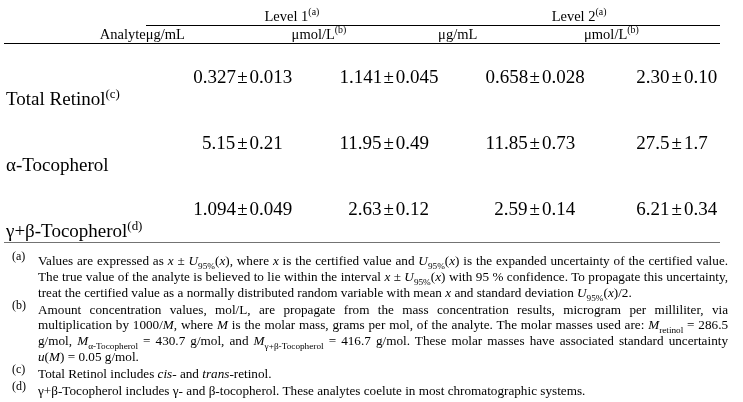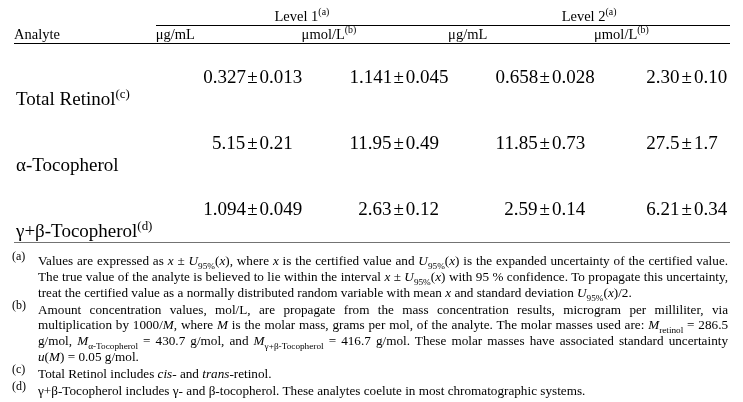--- a/index.html
+++ b/index.html
@@ -19,42 +19,42 @@
     width: 743px;
     height: 402px;
     padding: 0;
     box-sizing: border-box;
   }
 
   
   table.data {
     border-collapse: collapse;
     width: 716px;
-    margin: 8px 0 0 14px;
+    margin: 8px 0 0 4px;
     font-size: 14.5px;
   }
   table.data td, table.data th {
     padding: 0;
     font-weight: normal;
     vertical-align: bottom;
   }
   .lvl-head {
     text-align: center;
     font-size: 14.5px;
     padding-bottom: 2px;
   }
   .rule-level {
     border-bottom: 1px solid #000;
   }
   .unit-row td {
     text-align: left;
     padding: 3px 0 4px 0;
   }
   .unit-row td.analyte-head {
-    text-align: left;
+    text-align: right;
   }
   .rule-under-units td { border-bottom: 1px solid #000; }
   .body-row td {
     padding: 3px 0 3px 0;
     font-size: 19px;
   }
   .body-row td.analyte {
     text-align: left;
     padding-left: 2px;
     white-space: nowrap;

